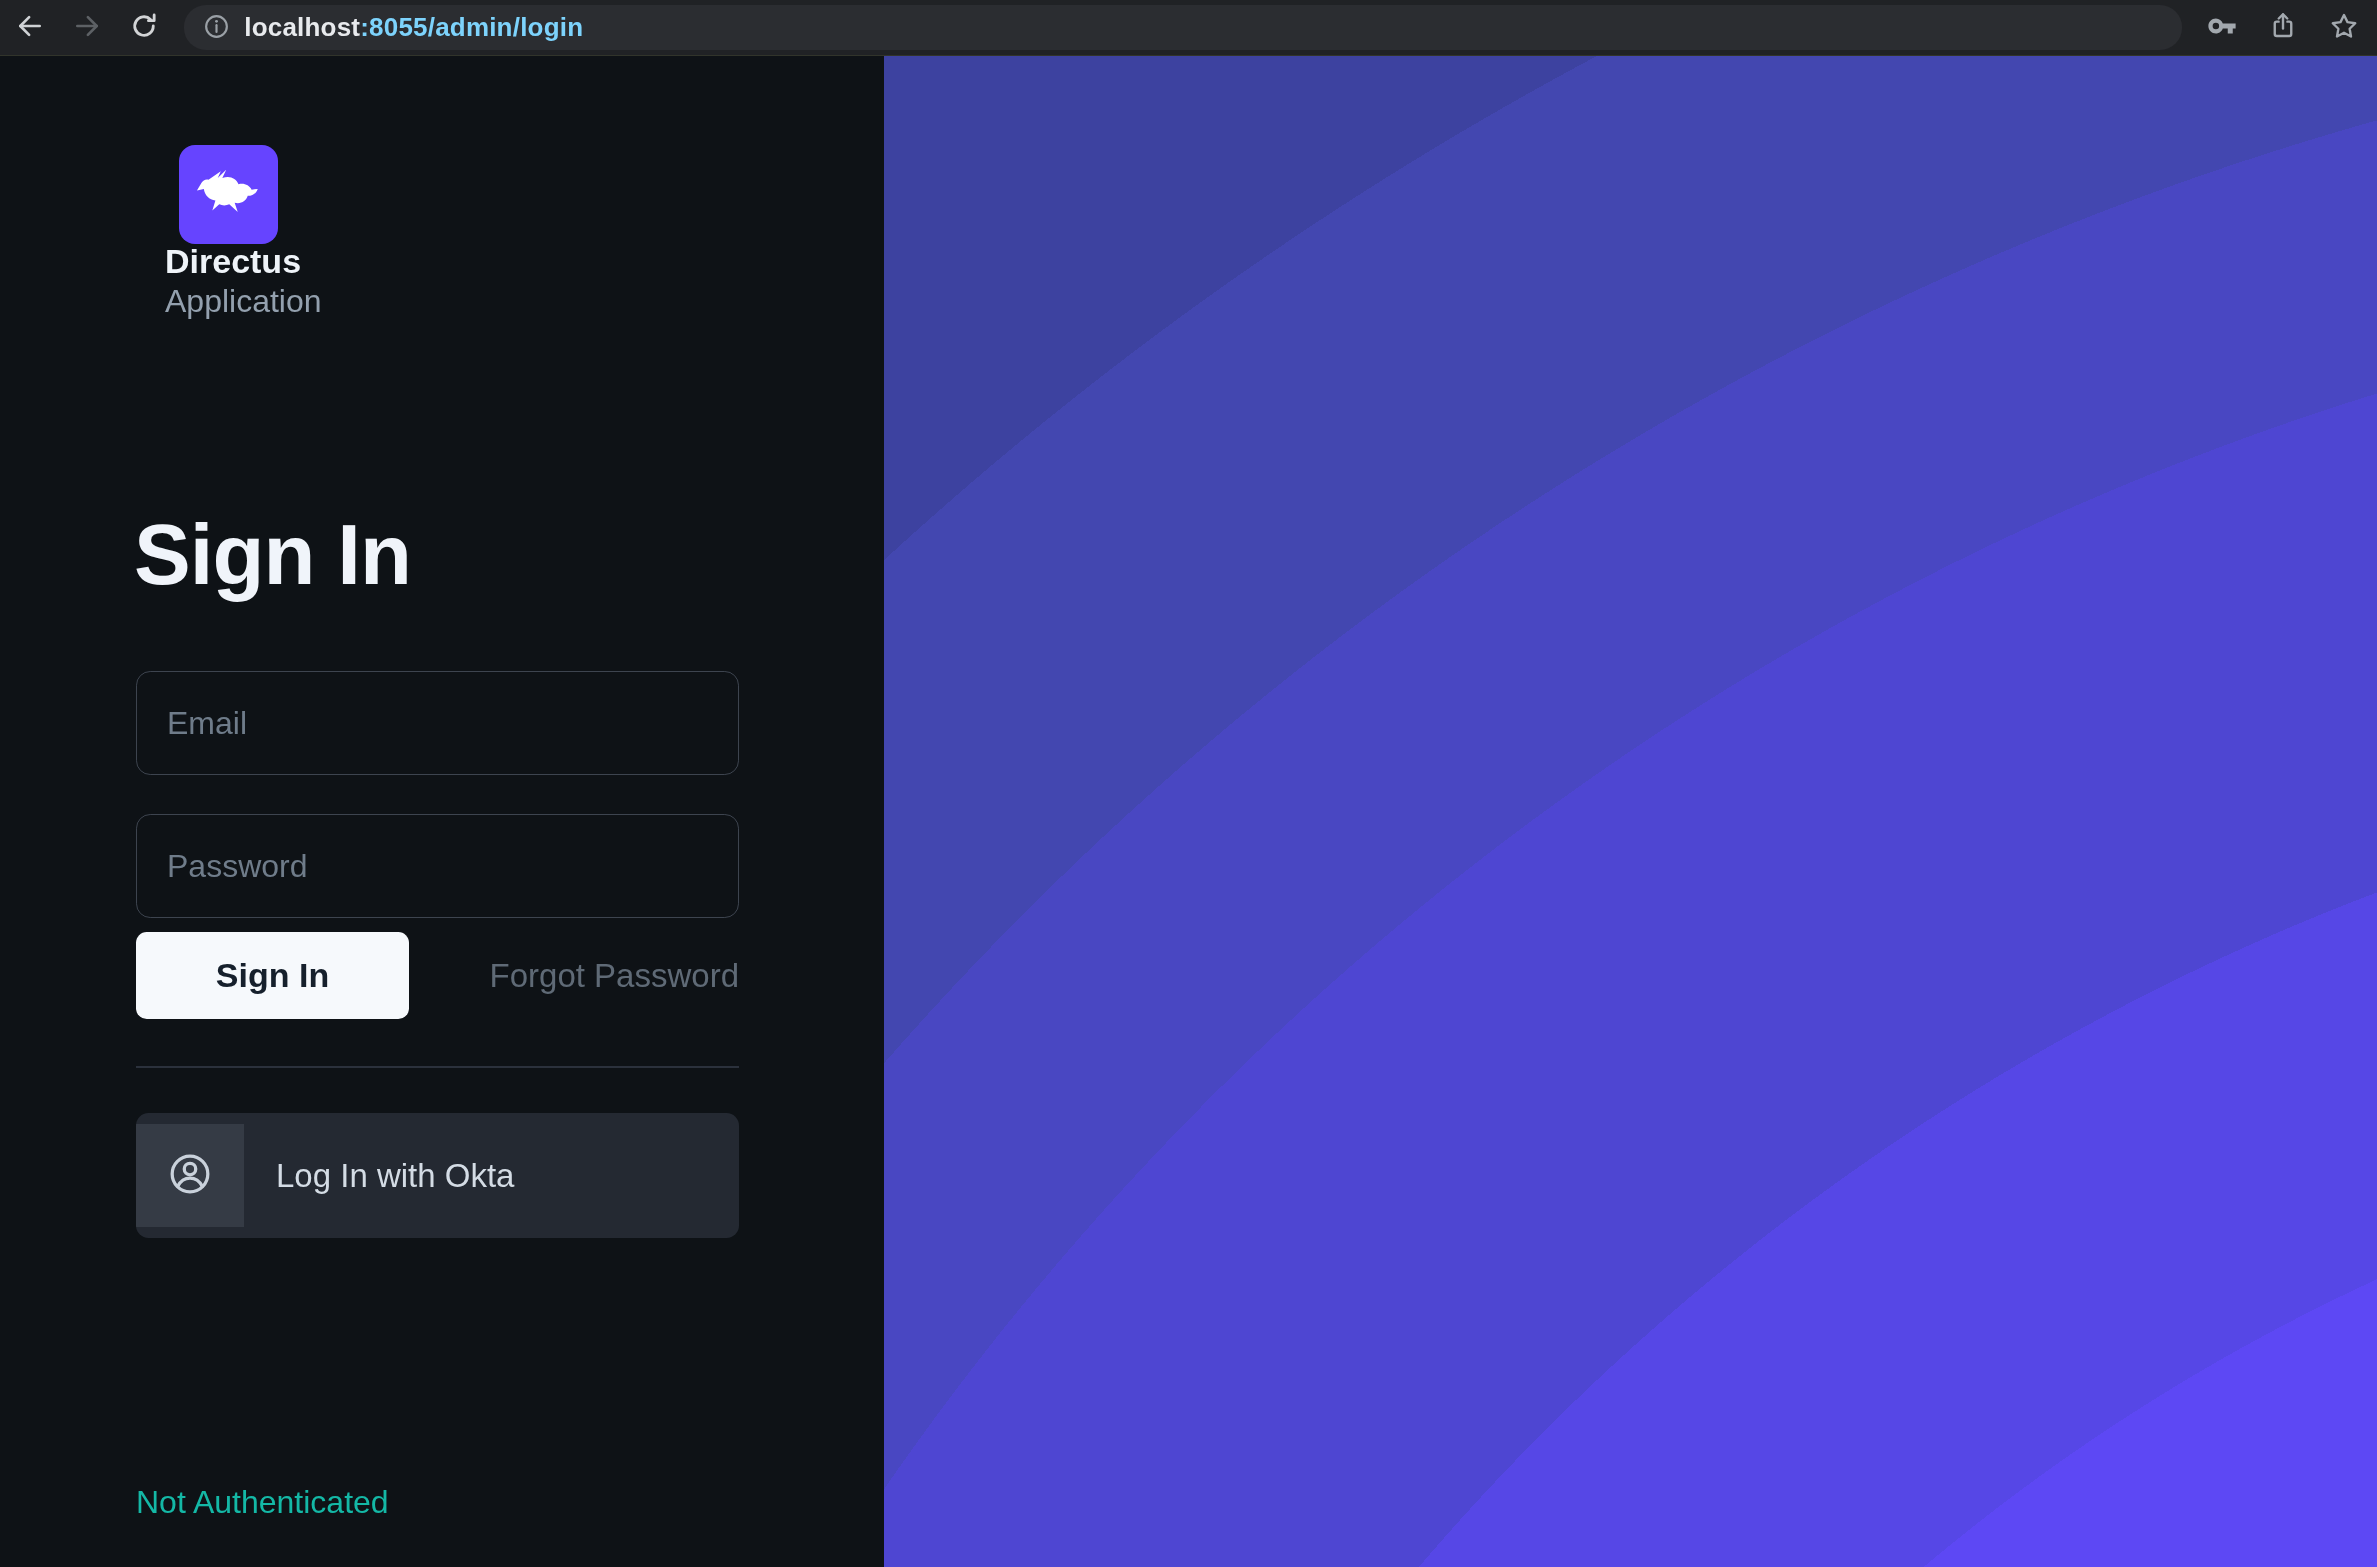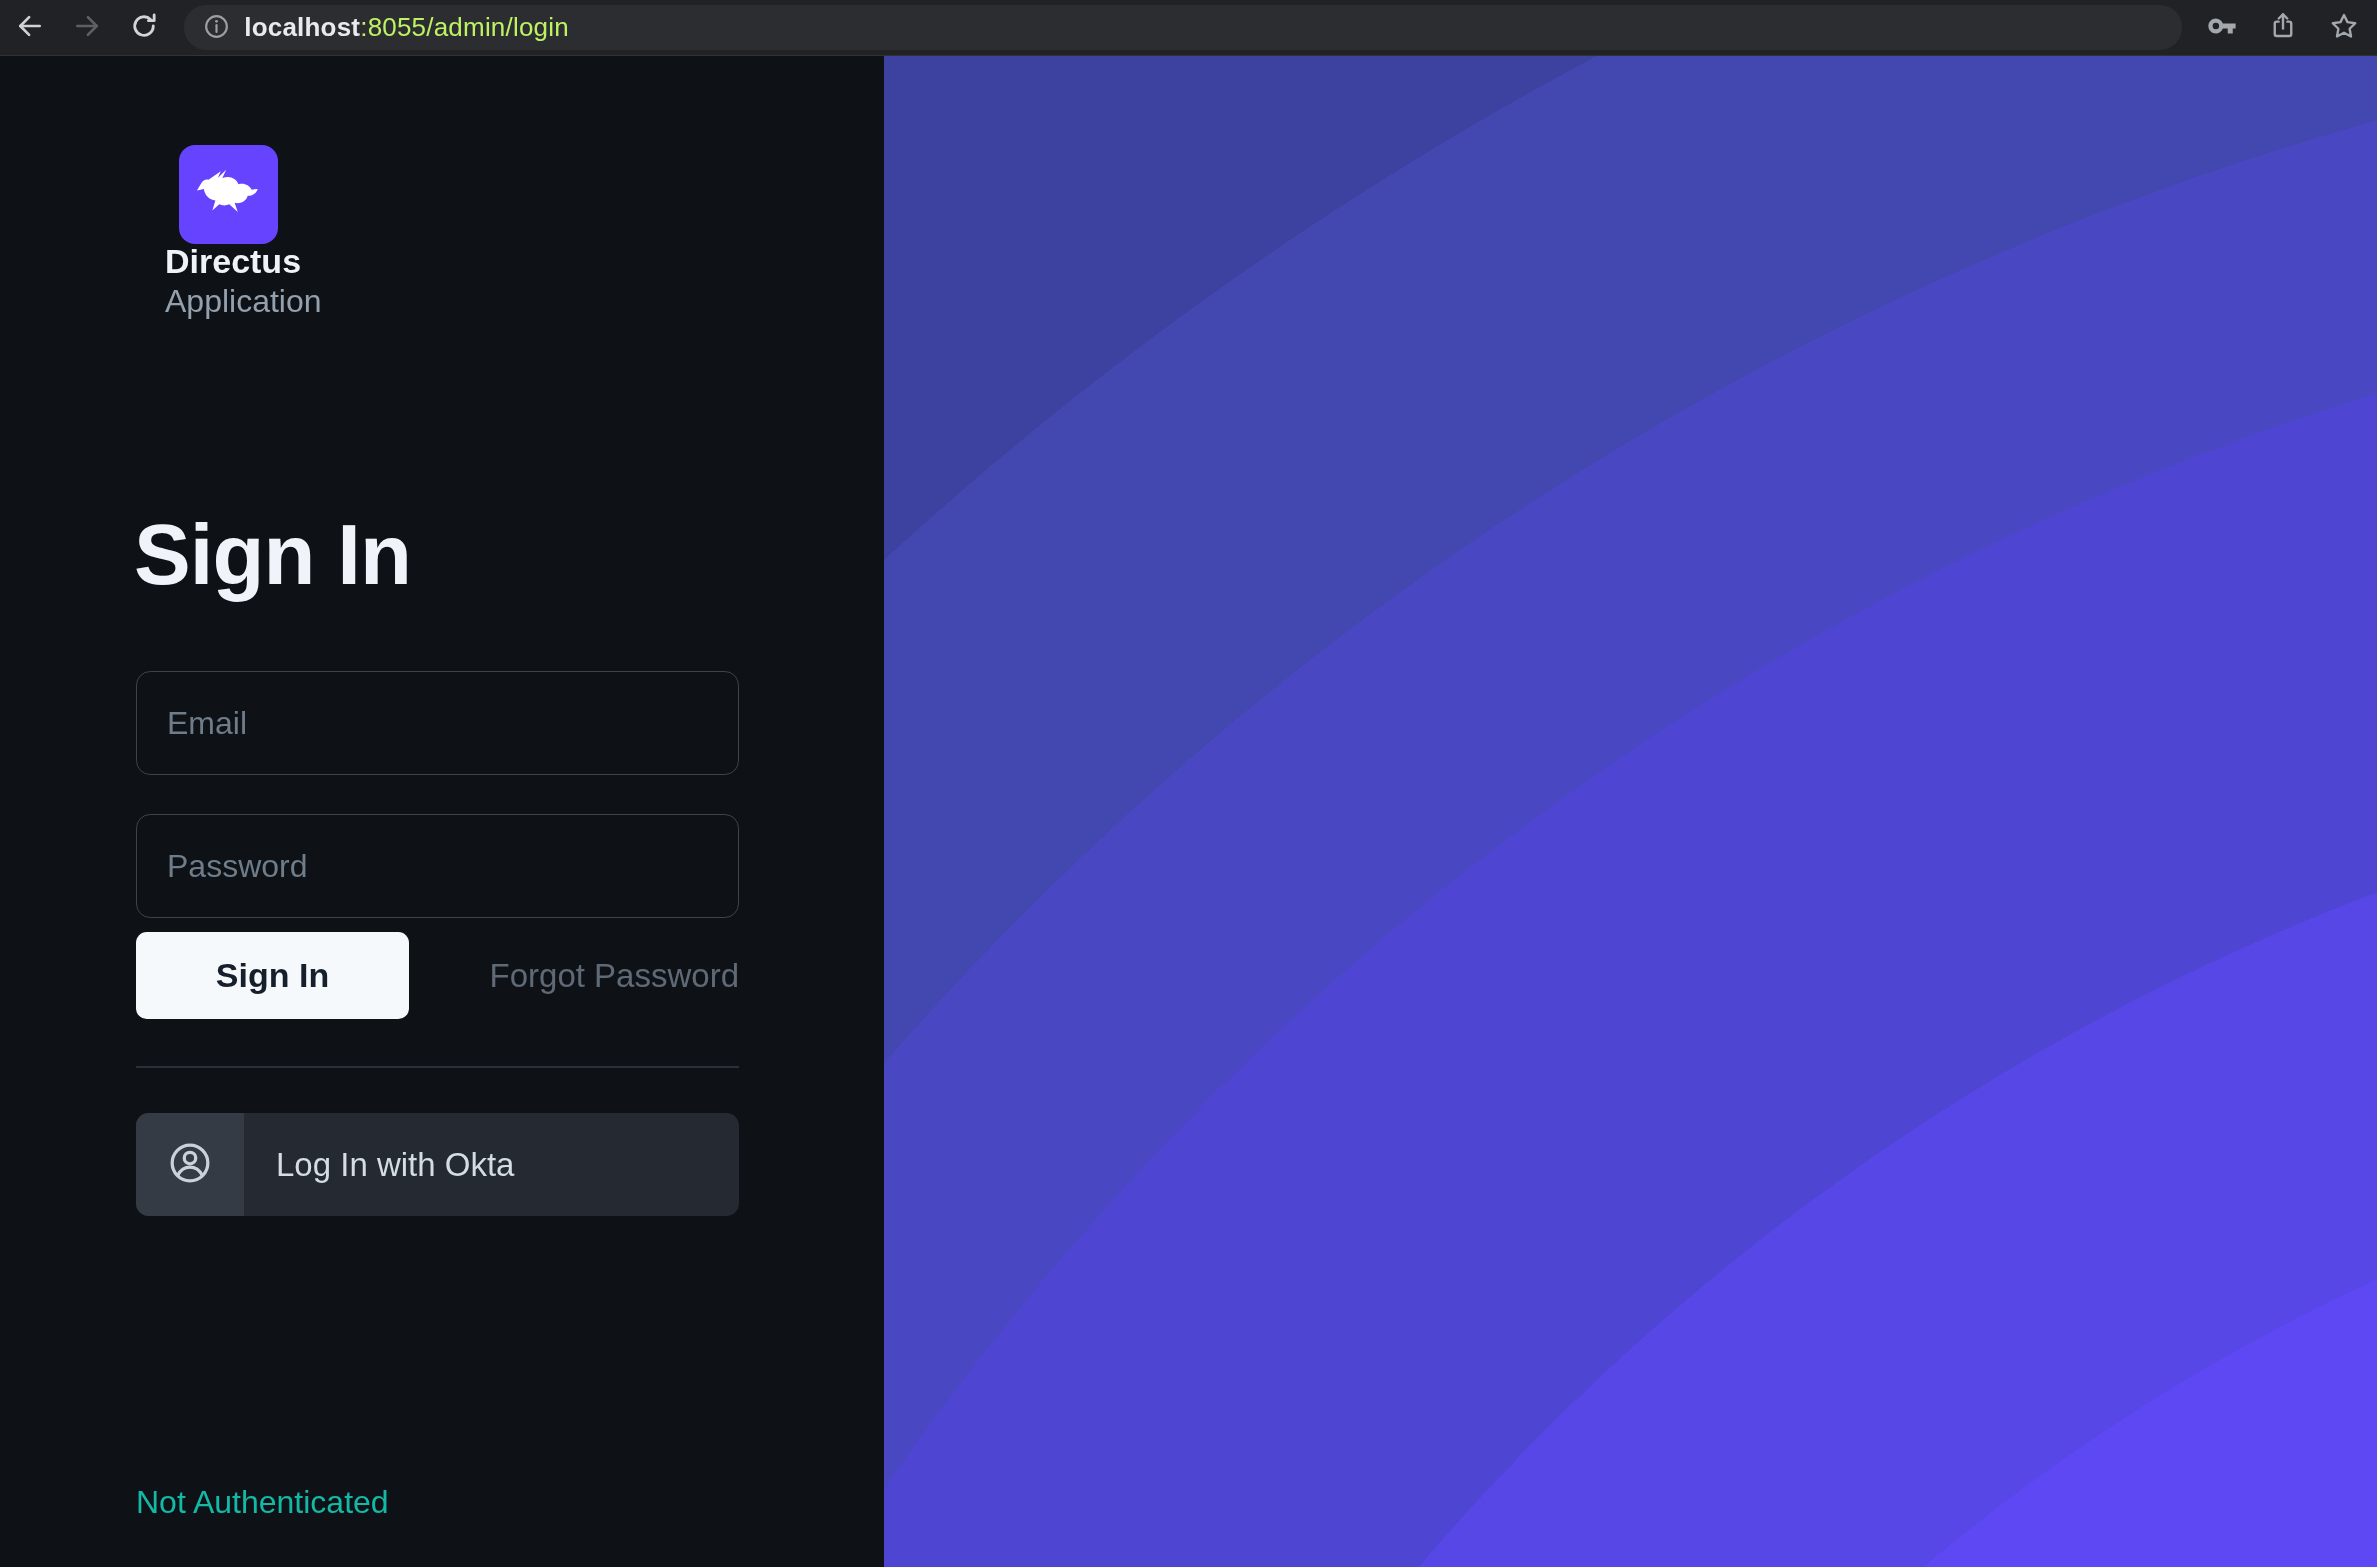--- a/index.html
+++ b/index.html
@@ -11,21 +11,21 @@
   .toolbar { height:56px; flex:0 0 56px; background:#202225; display:flex; align-items:center;
              border-bottom:1.8px solid #31342b; }
   .nav-group { display:flex; align-items:center; gap:23px; padding-left:12.5px; }
   .nav-btn { width:34px; height:34px; display:flex; align-items:center; justify-content:center; cursor:pointer; }
   .nav-btn svg { width:30px; height:30px; }
   .urlbar { flex:1; height:45px; margin:0 23px 0 23px; background:#2b2d31; border-radius:22px;
             display:flex; align-items:center; padding-left:19.6px; gap:14.2px; }
   .urlbar svg { width:27px; height:27px; flex:0 0 27px; }
   .url-text { font-size:26px; letter-spacing:0.2px; white-space:nowrap; }
   .url-host { color:#e8eaed; font-weight:700; }
-  .url-path { color:#bef264; font-weight:400; }
+  .url-path { color:#7dd3fc; font-weight:700; }
   .right-group { display:flex; align-items:center; gap:27px; padding-right:16px; }
   .right-group .nav-btn svg { width:30px; height:30px; }
 
   
   .content { flex:1; display:flex; }
   .panel { width:884px; flex:0 0 884px; position:relative; background:#0e1216; }
   .art { flex:1; background:#4746be; }
 
   
   .brand { position:absolute; left:136px; top:89px; display:flex; align-items:center;flex-direction:column; }
@@ -55,21 +55,21 @@
              display:flex; align-items:center; justify-content:space-between; }
   .submit { width:273px; height:87px; border:none; border-radius:10.7px; background:#f6f9fc;
             color:#16202c; font-size:34px; font-weight:700; cursor:pointer;
             font-family:"Liberation Sans", sans-serif; }
   .forgot { font-size:33px; color:#5f6a76; text-decoration:none; cursor:pointer; }
 
   .divider { position:absolute; left:136px; top:1010px; width:603px; height:1.8px;
              background:#2b313c; border:none; }
 
   
-  .sso { position:absolute; left:136px; top:1057px; width:603px; height:103px;
+  .sso { position:absolute; left:136px; top:1057px; width:603px; height:125px;
          background:#242932; border:none; border-radius:12.5px; display:flex; align-items:center;
          padding:0; cursor:pointer; overflow:hidden; font-family:"Liberation Sans", sans-serif; }
   .sso-iconbox { width:108px; height:103px; flex:0 0 108px; background:#353b45;
                  display:flex; align-items:center; justify-content:center; }
   .sso-iconbox svg { width:46px; height:46px; }
   .sso-label { margin-left:32px; font-size:33px; color:#d4dce5; }
 
   .not-auth { position:absolute; left:136px; bottom:46px; font-size:32px; color:#14b8a6; }
 </style>
 </head>

